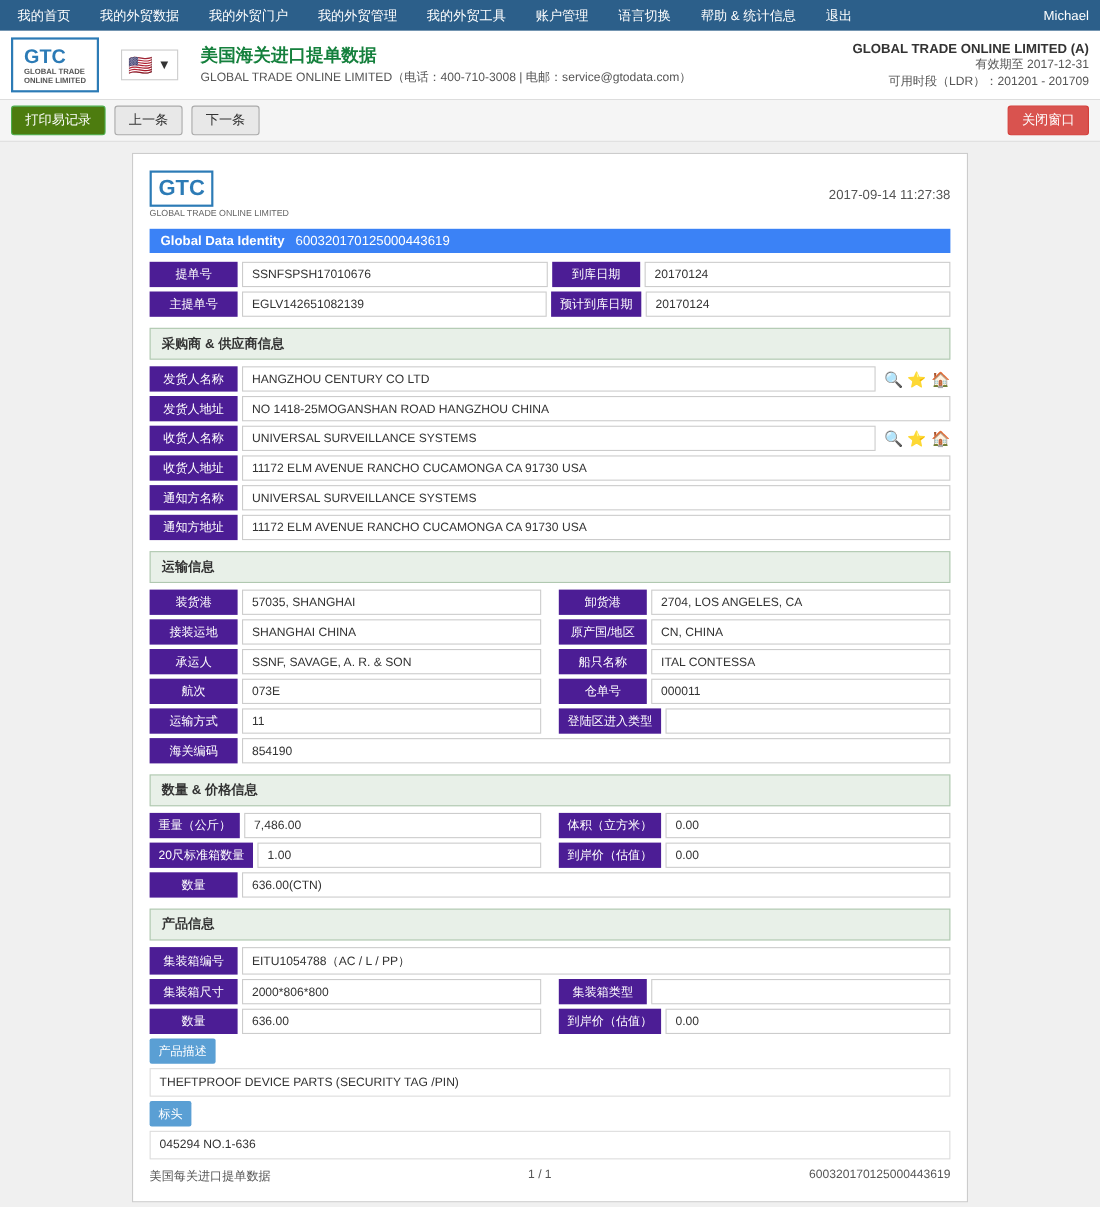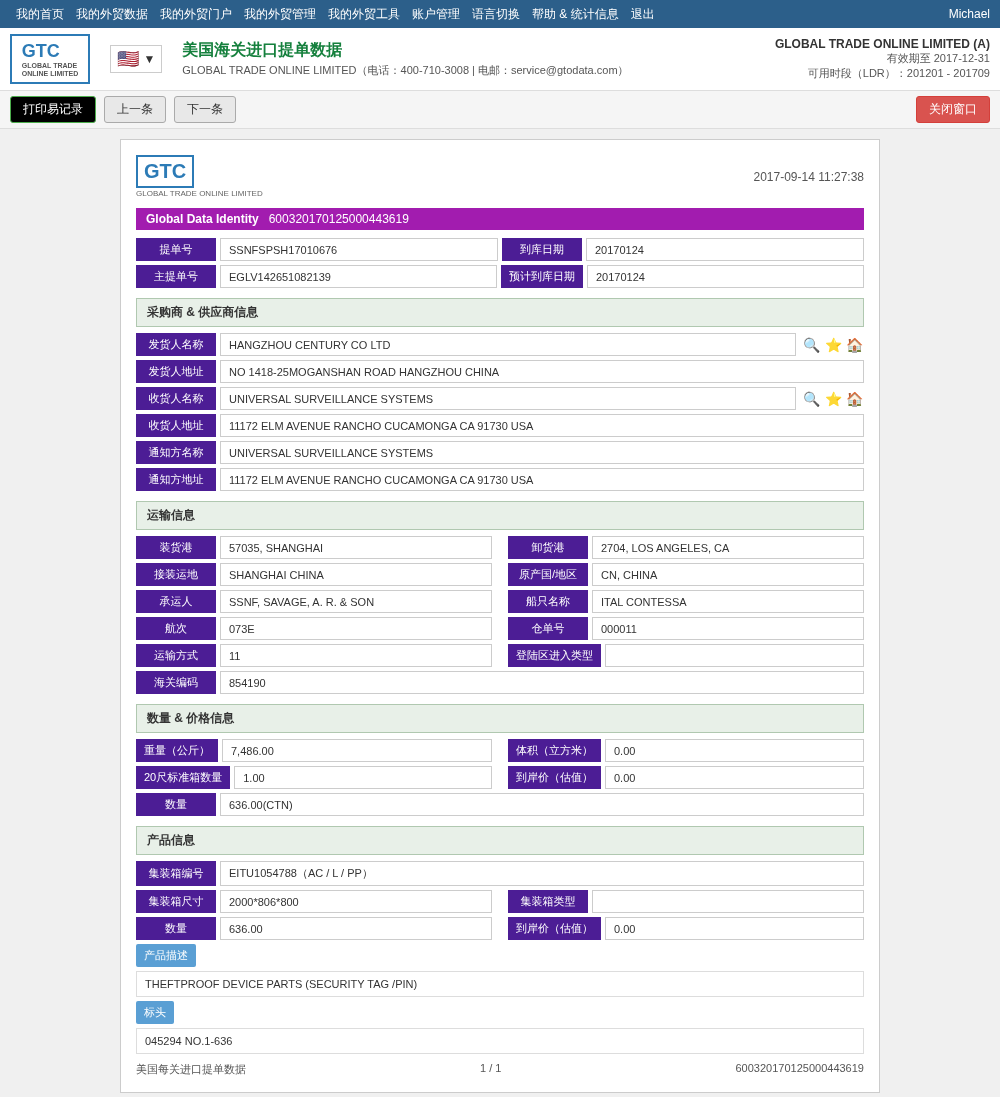--- a/index.html
+++ b/index.html
@@ -8,21 +8,21 @@
     
     .top-nav {
       background: #2c5f8a;
       color: white;
       display: flex;
       align-items: center;
       justify-content: space-between;
       padding: 0 10px;
       height: 28px;
     }
-    .top-nav-left { display: flex; gap: 0; align-items: flex-start; }
+    .top-nav-left { display: flex; gap: 15px; align-items: flex-start; }
     .top-nav-item {
       color: white;
       text-decoration: none;
       font-size: 12px;
       padding: 4px 6px;
       cursor: pointer;
     }
     .top-nav-right { color: white; font-size: 12px; }
 
     
@@ -73,21 +73,21 @@
       gap: 8px;
     }
     .btn {
       padding: 4px 12px;
       border: 1px solid #aaa;
       border-radius: 3px;
       cursor: pointer;
       font-size: 12px;
       background: #e8e8e8;
     }
-    .btn-green { background: #000000; color: white; border-color: #4cae4c; }
+    .btn-green { background: #4d7c0f; color: white; border-color: #4cae4c; }
     .btn-close { background: #d9534f; color: white; border-color: #d43f3a; }
     .btn-nav { background: #e8e8e8; color: #333; border-color: #aaa; }
 
     
     .main-content {
       padding: 10px;
       background: #f0f0f0;
     }
 
     
@@ -102,21 +102,21 @@
     .doc-header {
       display: flex;
       justify-content: space-between;
       align-items: center;
       margin-bottom: 10px;
     }
     .doc-timestamp { font-size: 12px; color: #555; }
 
     
     .gdi-bar {
-      background: #a21caf;
+      background: #3b82f6;
       color: white;
       padding: 4px 10px;
       font-size: 12px;
       margin-bottom: 8px;
       display: flex;
       align-items: center;
       gap: 10px;
     }
     .gdi-label { font-weight: bold; }
 

